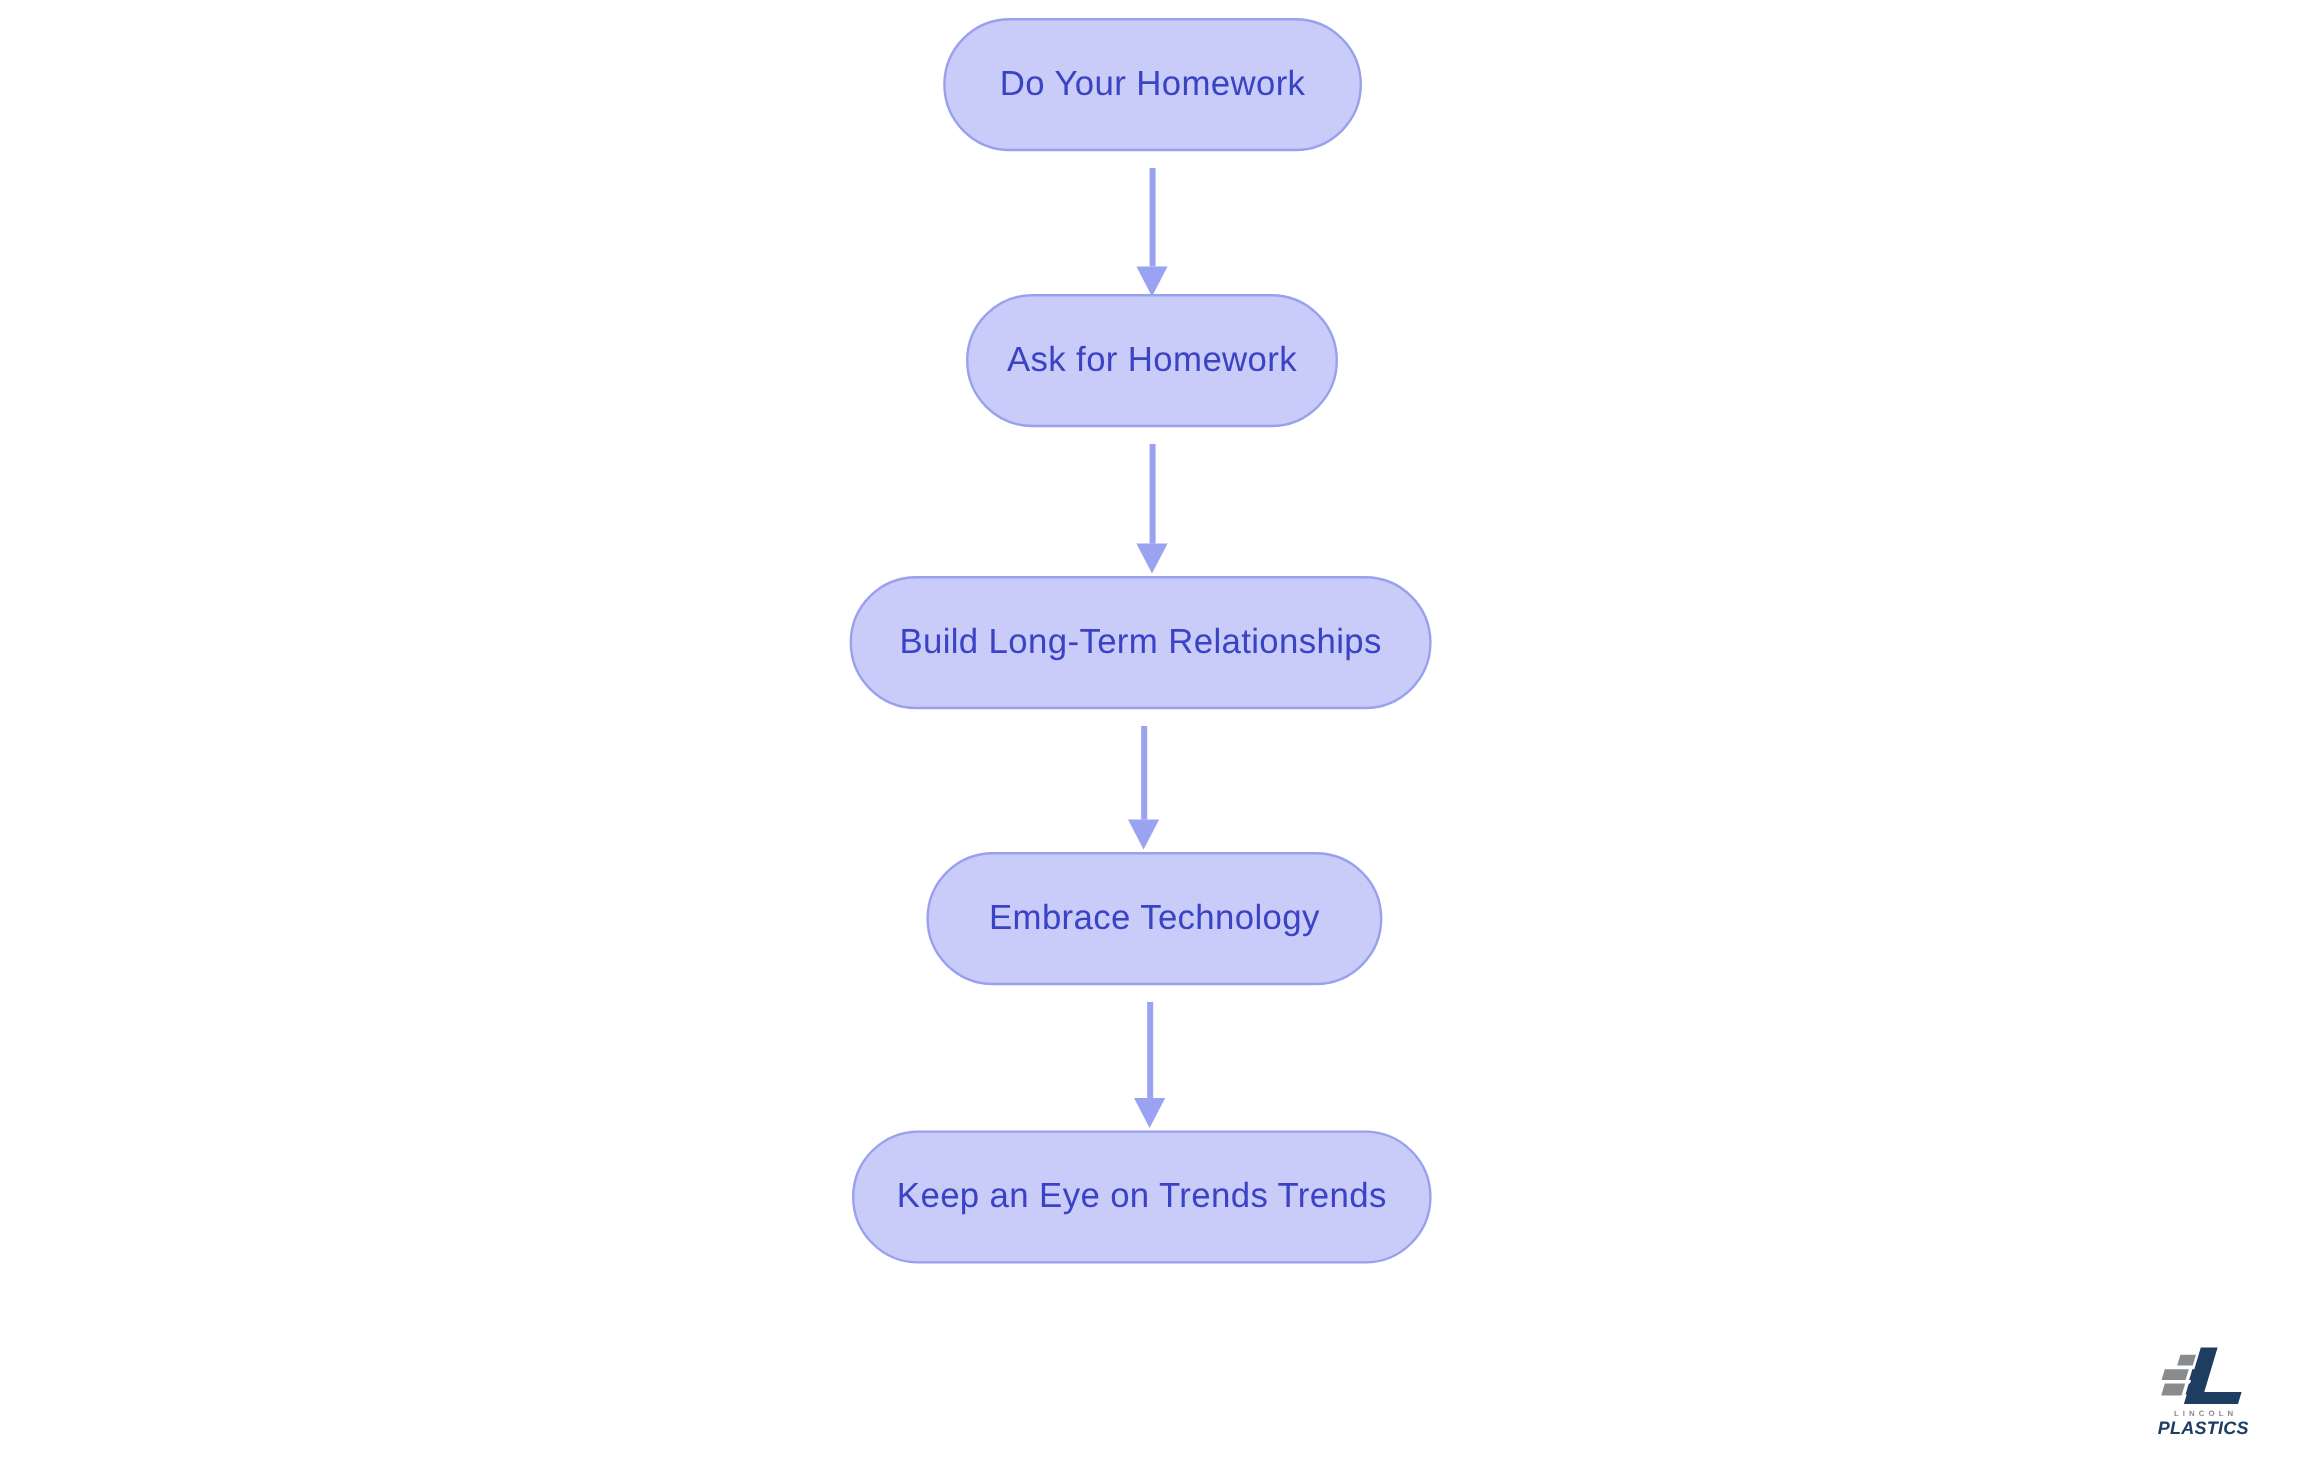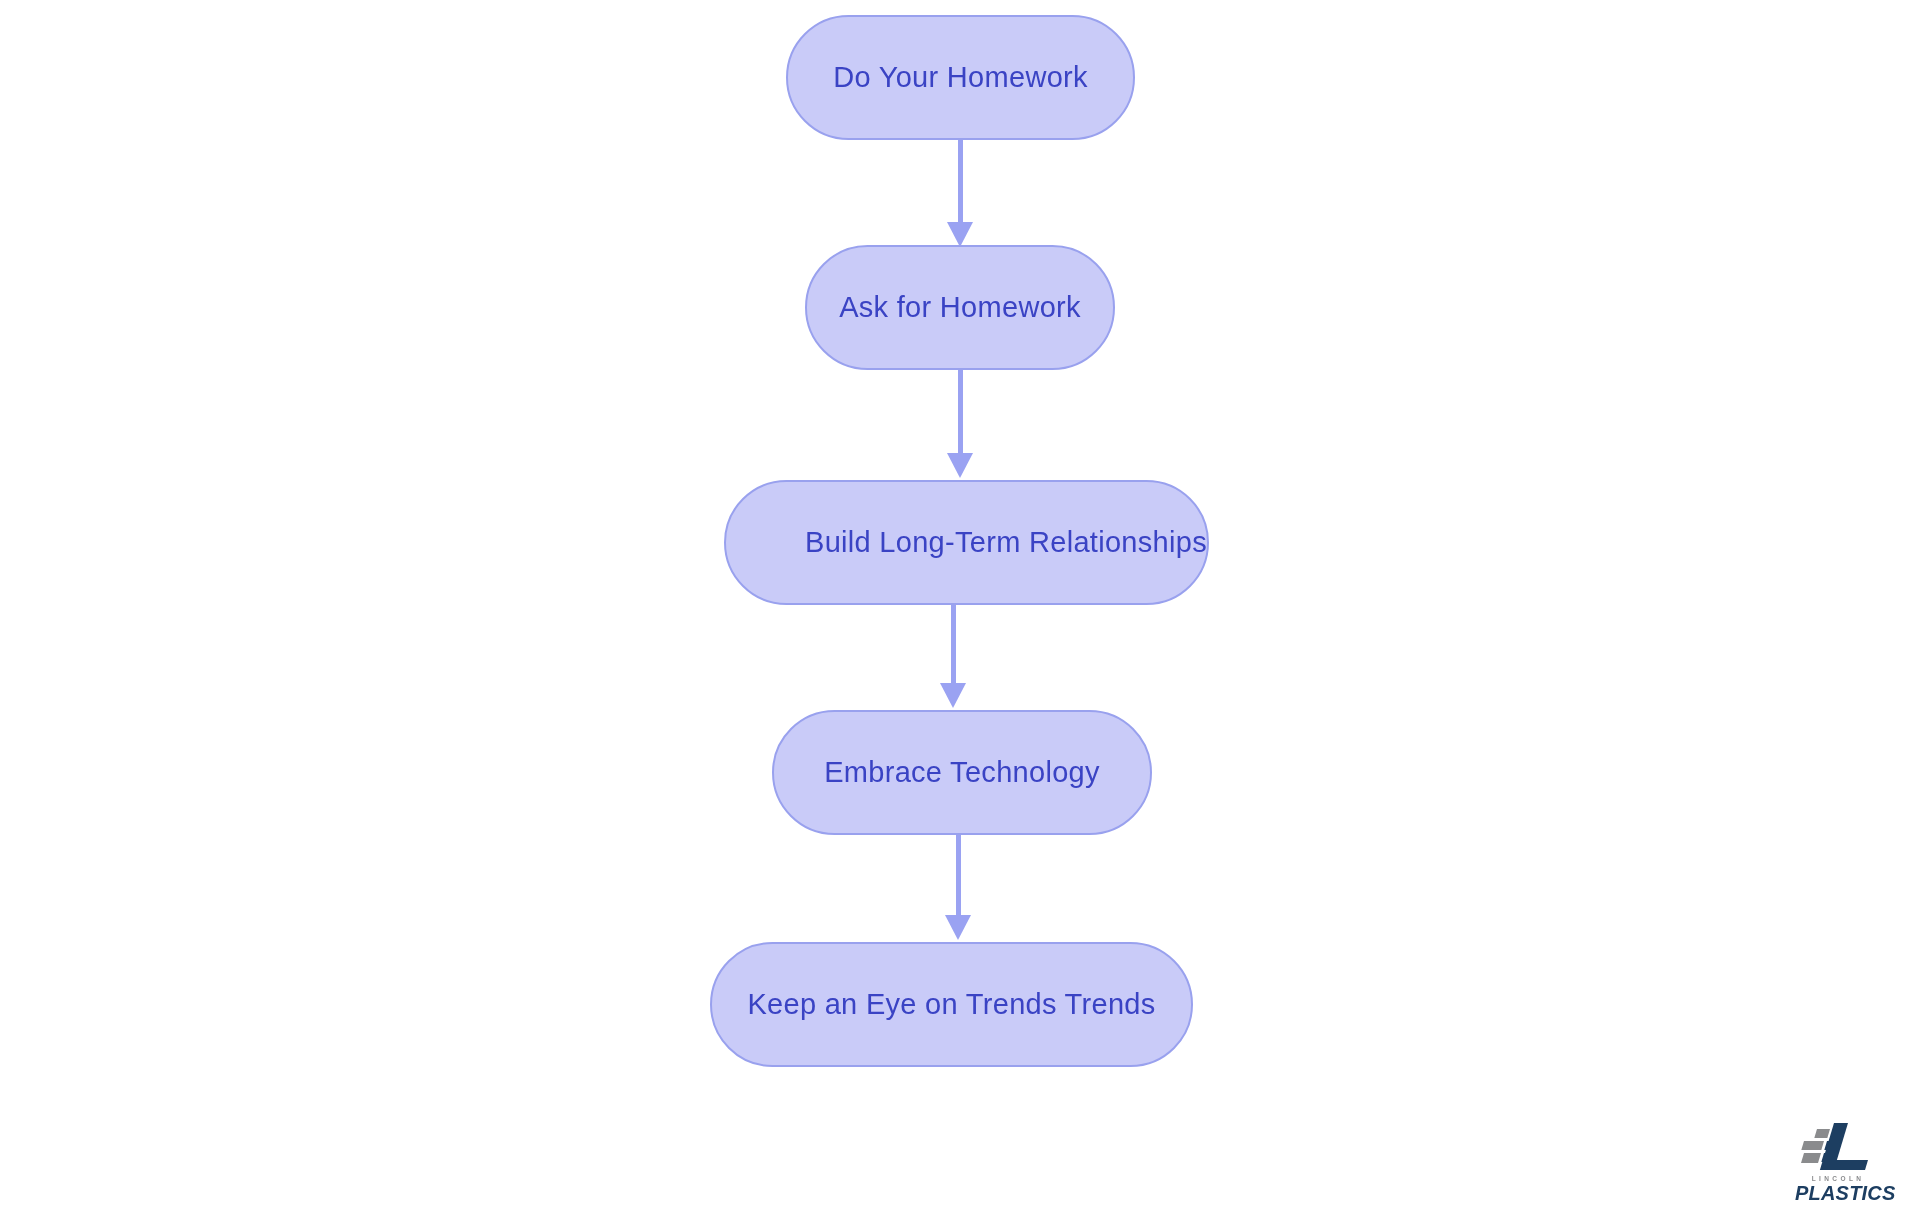--- a/index.html
+++ b/index.html
@@ -21,21 +21,21 @@
     width: 1920px;
     height: 1215px;
     background: var(--background);
     overflow: hidden;
   }
   .flow-node {
     position: absolute;
     background: var(--node-fill);
     border: 2.5px solid var(--node-border);
     border-radius: 63px;
-    height: 125px;
+    height: 111px;
     display: flex;
     align-items: center;
     justify-content: center;
   }
   .flow-node span {
     color: var(--node-text);
     font-size: 29px;
     letter-spacing: 0.3px;
     white-space: nowrap;
   }
@@ -71,21 +71,21 @@
     color: var(--logo-gray);
     font-size: 6.5px;
     font-weight: 700;
     letter-spacing: 3.4px;
     margin-top: 1px;
     margin-left: 4px;
     white-space: nowrap;
   }
   .logo .plastics-text {
     color: var(--logo-navy);
-    font-size: 20px;
+    font-size: 15px;
     font-weight: 700;
     font-style: italic;
     letter-spacing: 0.2px;
     margin-top: 0px;
     white-space: nowrap;
   }
 </style>
 </head>
 <body>
 
@@ -102,21 +102,21 @@
 
   <div class="flow-node" style="left:805px; top:245px; width:310px;">
     <span>Ask for Homework</span>
   </div>
 
   <div class="arrow" style="left:947px; top:370px; height:108px;">
     <div class="shaft"></div>
     <div class="head"></div>
   </div>
 
-  <div class="flow-node" style="left:724px; top:480px; width:485px;justify-content:flex-end;">
+  <div class="flow-node" style="left:708px; top:480px; width:485px;">
     <span>Build Long-Term Relationships</span>
   </div>
 
   <div class="arrow" style="left:940px; top:605px; height:103px;">
     <div class="shaft"></div>
     <div class="head"></div>
   </div>
 
   <div class="flow-node" style="left:772px; top:710px; width:380px;">
     <span>Embrace Technology</span>

